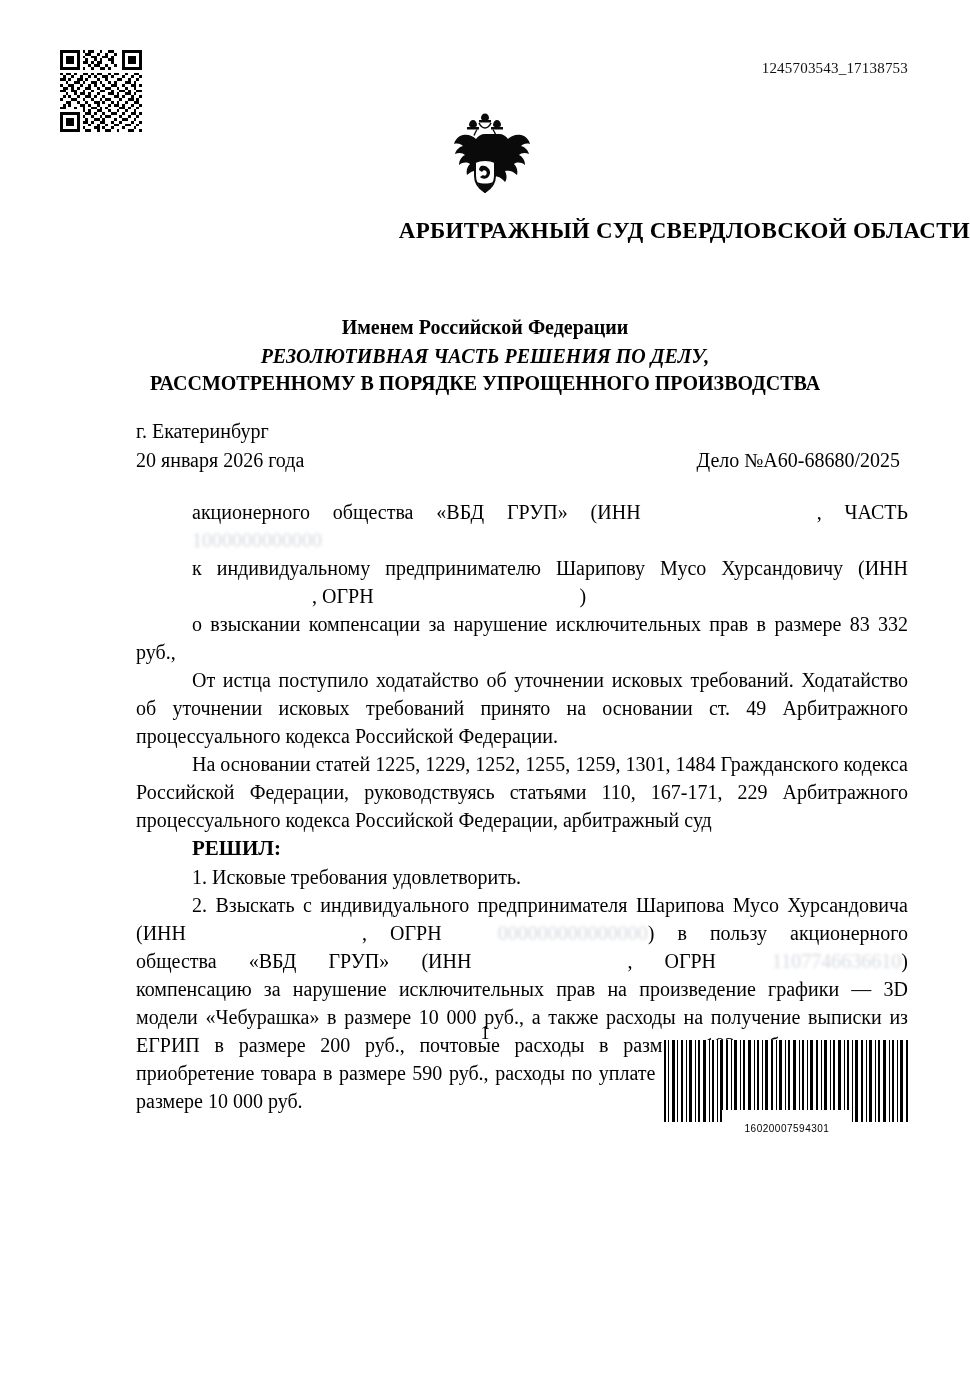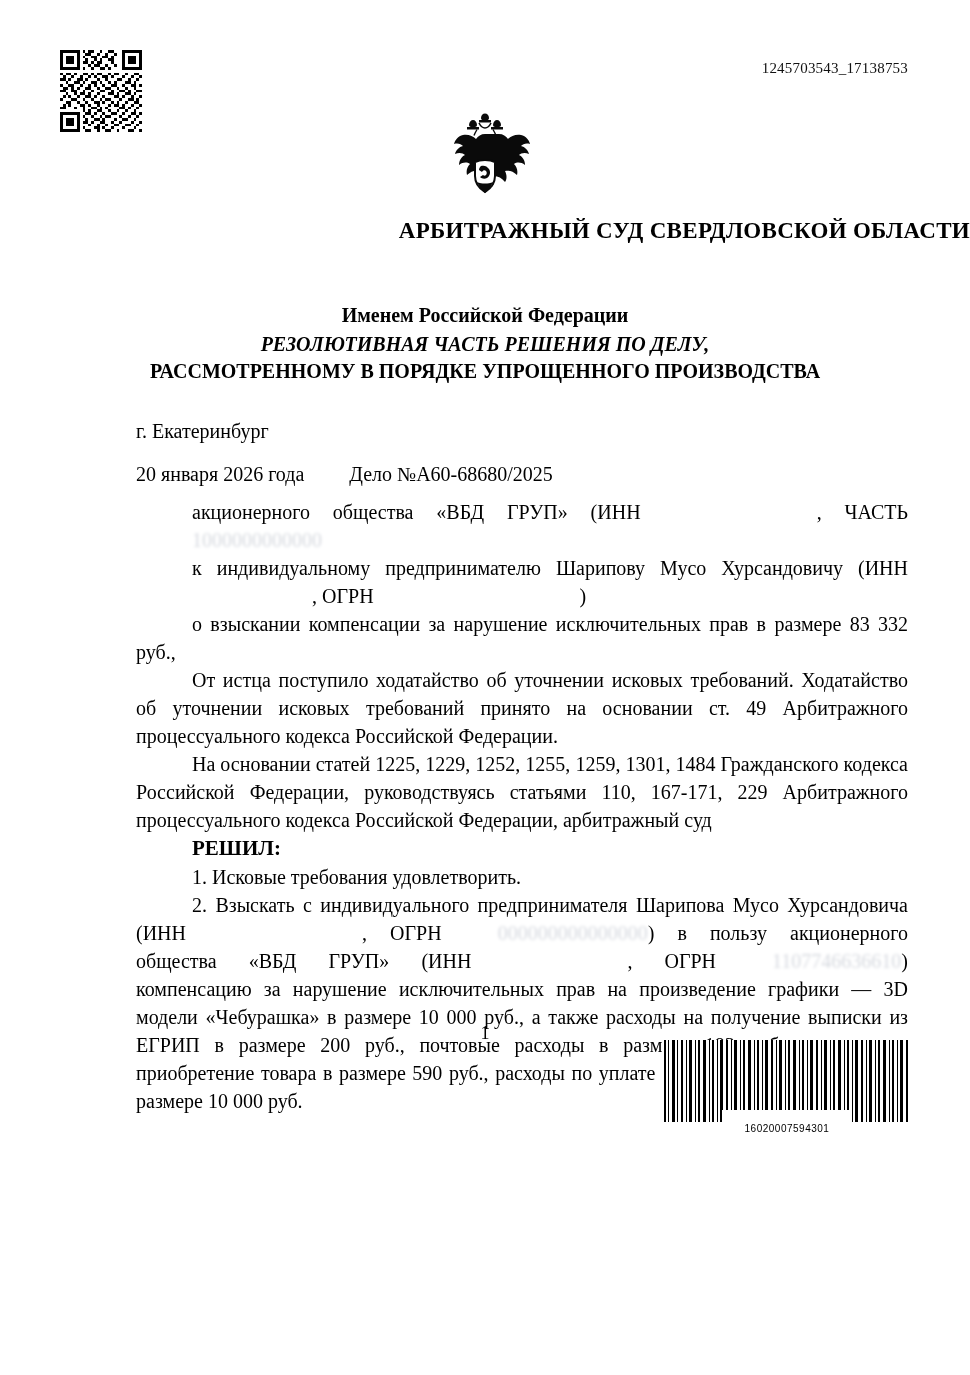--- a/index.html
+++ b/index.html
@@ -68,42 +68,43 @@
   }
   .court-addr {
     font-size: 17px;
     margin-top: 6px;
     line-height: 1.32;
   }
 
   
   .title-block {
     position: absolute;
-    top: 304px;
+    top: 316px;
     left: 0;
     width: 100%;
     text-align: center;
     font-weight: bold;
   }
   .title-line1 { font-size: 20px; }
   .title-line2 { font-size: 20px; margin-top: 6px; font-style: italic; }
   .title-line3 { font-size: 20px; margin-top: 4px; }
 
   
   .meta {
     position: absolute;
     top: 420px;
     left: 136px;
     right: 62px;
     font-size: 20px;
   }
   .meta .city { }
   .meta .dateline {
-    margin-top: 20px;
+    margin-top: 6px;
     display: flex;
+    justify-content: space-between;
     gap: 45px;
   }
   .meta .case-no { margin-right: 8px; }
 
   
   .body {
     position: absolute;
     top: 498px;
     left: 136px;
     width: 772px;

